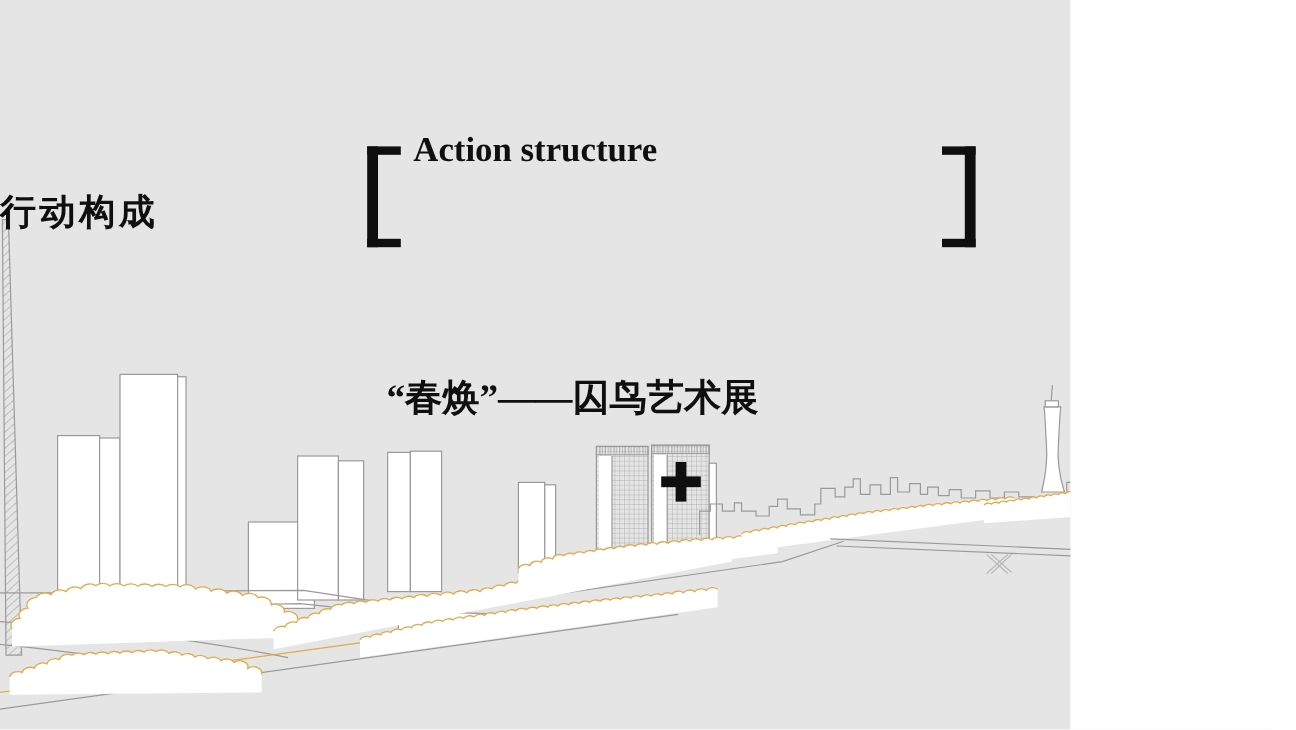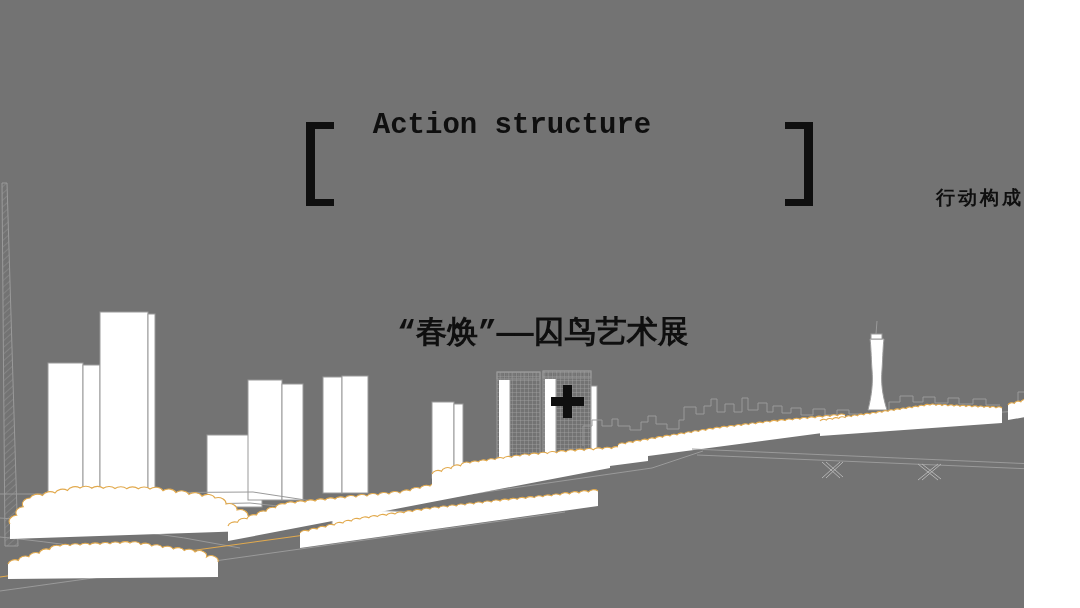--- a/index.html
+++ b/index.html
@@ -1,21 +1,21 @@
 <!DOCTYPE html>
 <html style="--ink: #0f0f0f; --gray: #9a9a9a; --gray2: #b3b3b3; --orange: #e2aa4e;"><head>
 <meta charset="utf-8">
 <style>
   html,body{margin:0;padding:0;background:#fff;}
-  .slide{position:relative;width:1024px;height:608px;background:#737373;overflow:hidden;
-         font-family:Liberation Mono, monospace;color:var(--ink,#0f0f0f);}
+  .slide{position:relative;width:892px;height:608px;background:#e5e5e5;overflow:hidden;
+         font-family:Liberation Serif, serif;color:var(--ink,#0f0f0f);}
   .skyline{position:absolute;left:0;top:0;width:1080px;height:608px;}
   .txt{position:absolute;white-space:nowrap;color:var(--ink,#0f0f0f);}
   .title-en{top:109px;left:0;width:100%;text-align:center;font-size:29px;font-weight:700;}
-  .title-zh{top:157px;left:0;width:100%;text-align:right;font-size:19px;font-weight:700;letter-spacing:3px;margin-top:28px;}
+  .title-zh{top:157px;left:0;width:100%;text-align:left;font-size:30px;font-weight:700;letter-spacing:3px;}
   .bracket{position:absolute;top:122px;width:19px;height:70px;border-top:7px solid var(--ink,#0f0f0f);
            border-bottom:7px solid var(--ink,#0f0f0f);}
   .bracket.l{left:306px;border-left:9px solid var(--ink,#0f0f0f);}
   .bracket.r{left:785px;border-right:9px solid var(--ink,#0f0f0f);}
   .line1{top:311px;left:calc(50% + 31px);transform:translateX(-50%);font-size:31px;font-weight:700;}
   .line2{top:436px;left:calc(50% + 52px);transform:translateX(-50%);font-size:31px;font-weight:700;}
   .plus{position:absolute;left:551px;top:385px;width:33px;height:33px;}
   .plus .bar-h{position:absolute;left:0;top:12px;width:33px;height:9px;background:var(--ink,#0f0f0f);}
   .plus .bar-v{position:absolute;left:12px;top:0;width:9px;height:33px;background:var(--ink,#0f0f0f);}
   .sr{position:absolute;width:1px;height:1px;overflow:hidden;clip:rect(0 0 0 0);}

